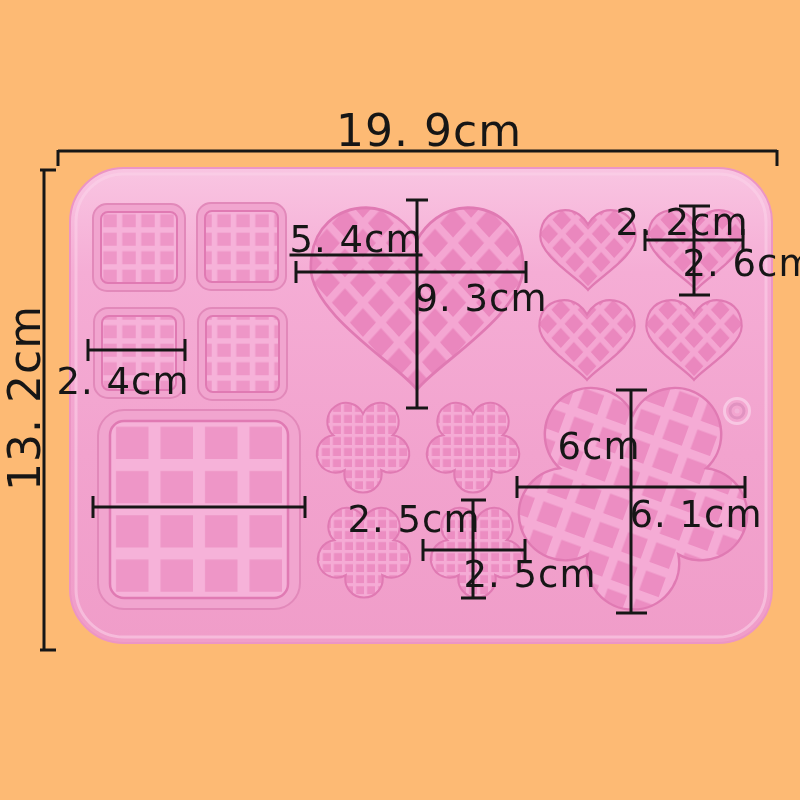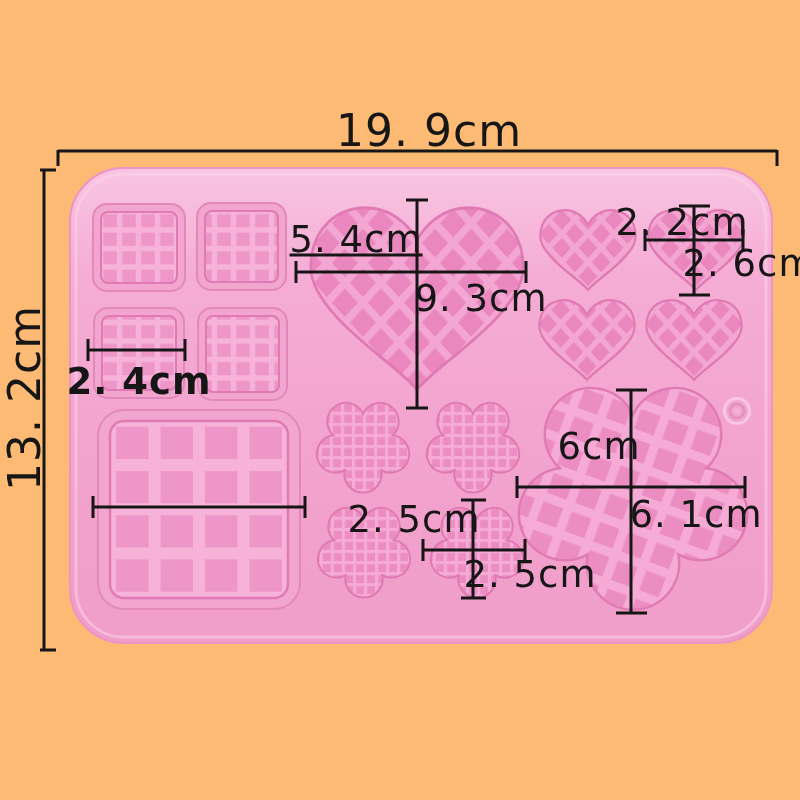--- a/index.html
+++ b/index.html
@@ -209,18 +209,18 @@
       </g>
     </g>
   </svg>
 
   <div class="dim big" style="left:429px;top:131px;">19. 9cm</div>
   <div class="dim big vert" style="left:25px;top:398px;">13. 2cm</div>
   <div class="dim" style="left:356px;top:239px;text-decoration:underline;">5. 4cm</div>
   <div class="dim" style="left:481px;top:298px;">9. 3cm</div>
   <div class="dim" style="left:682px;top:222px;">2. 2cm</div>
   <div class="dim" style="left:749px;top:263px;">2. 6cm</div>
-  <div class="dim" style="left:139px;top:381px;font-weight:bold;">2. 4cm</div>
+  <div class="dim" style="left:123px;top:381px;">2. 4cm</div>
   <div class="dim" style="left:414px;top:519px;">2. 5cm</div>
   <div class="dim" style="left:530px;top:574px;">2. 5cm</div>
   <div class="dim" style="left:599px;top:446px;">6cm</div>
   <div class="dim" style="left:696px;top:514px;">6. 1cm</div>
 </div>
 
 </body></html>

